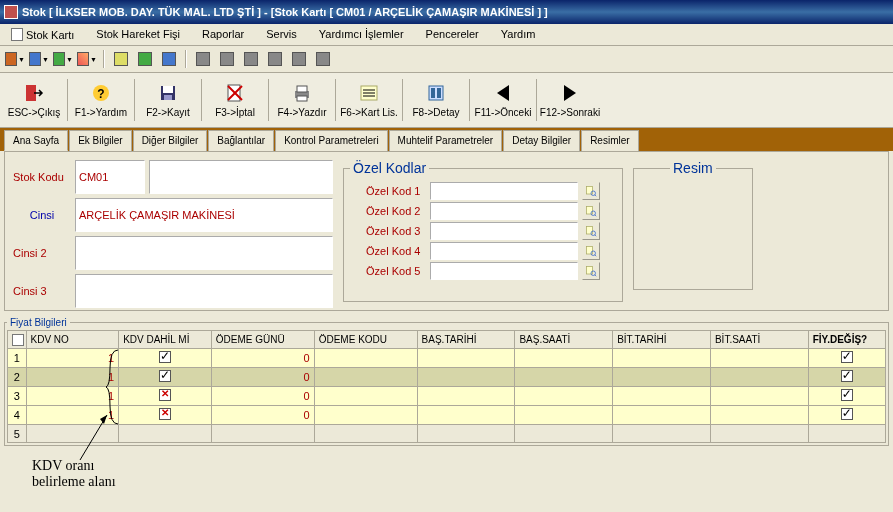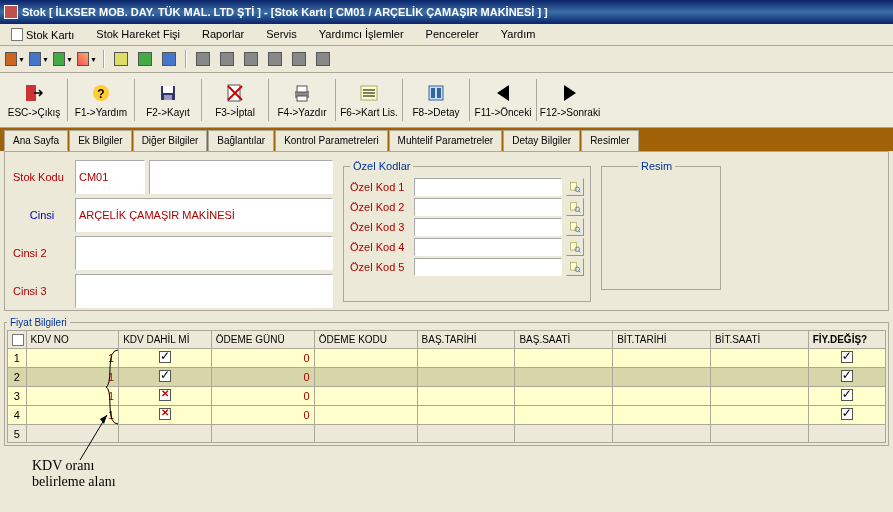--- a/index.html
+++ b/index.html
@@ -157,23 +157,23 @@
     font-size: 11px;
   }
   .field-row input.wide { flex: 1; }
   .field-row input.code { width: 70px; flex: 0 0 70px; color: #a00; }
   .field-row input.red-text { color: #a00; }
   fieldset {
     border: 1px solid #aca899;
     padding: 4px 6px;
     margin: 0;
   }
-  fieldset legend { color: #003399; font-size: 11px; padding: 0 3px; }
+  fieldset legend { color: #003399; font-size: 14px; padding: 0 3px; }
   .ozel-group { width: 170px; }
-  .ozel-row { display: flex; align-items: center; gap: 4px; margin: 2px 0; }
+  .ozel-row { display: flex; align-items: center; gap: 4px; margin: 2px 16px; }
   .ozel-row .label { color: #a00; width: 60px; }
   .ozel-row input { flex: 1; border: 1px inset #fff; height: 18px; background: #fff; font-size: 11px; }
   .ozel-row .lookup {
     width: 18px; height: 18px;
     border: 1px outset #ece9d8;
     background: #ece9d8;
     display: flex; align-items: center; justify-content: center;
   }
   .lookup svg { width: 12px; height: 12px; }
   .resim-group { width: 120px; height: 130px; padding-left: 36px; }

